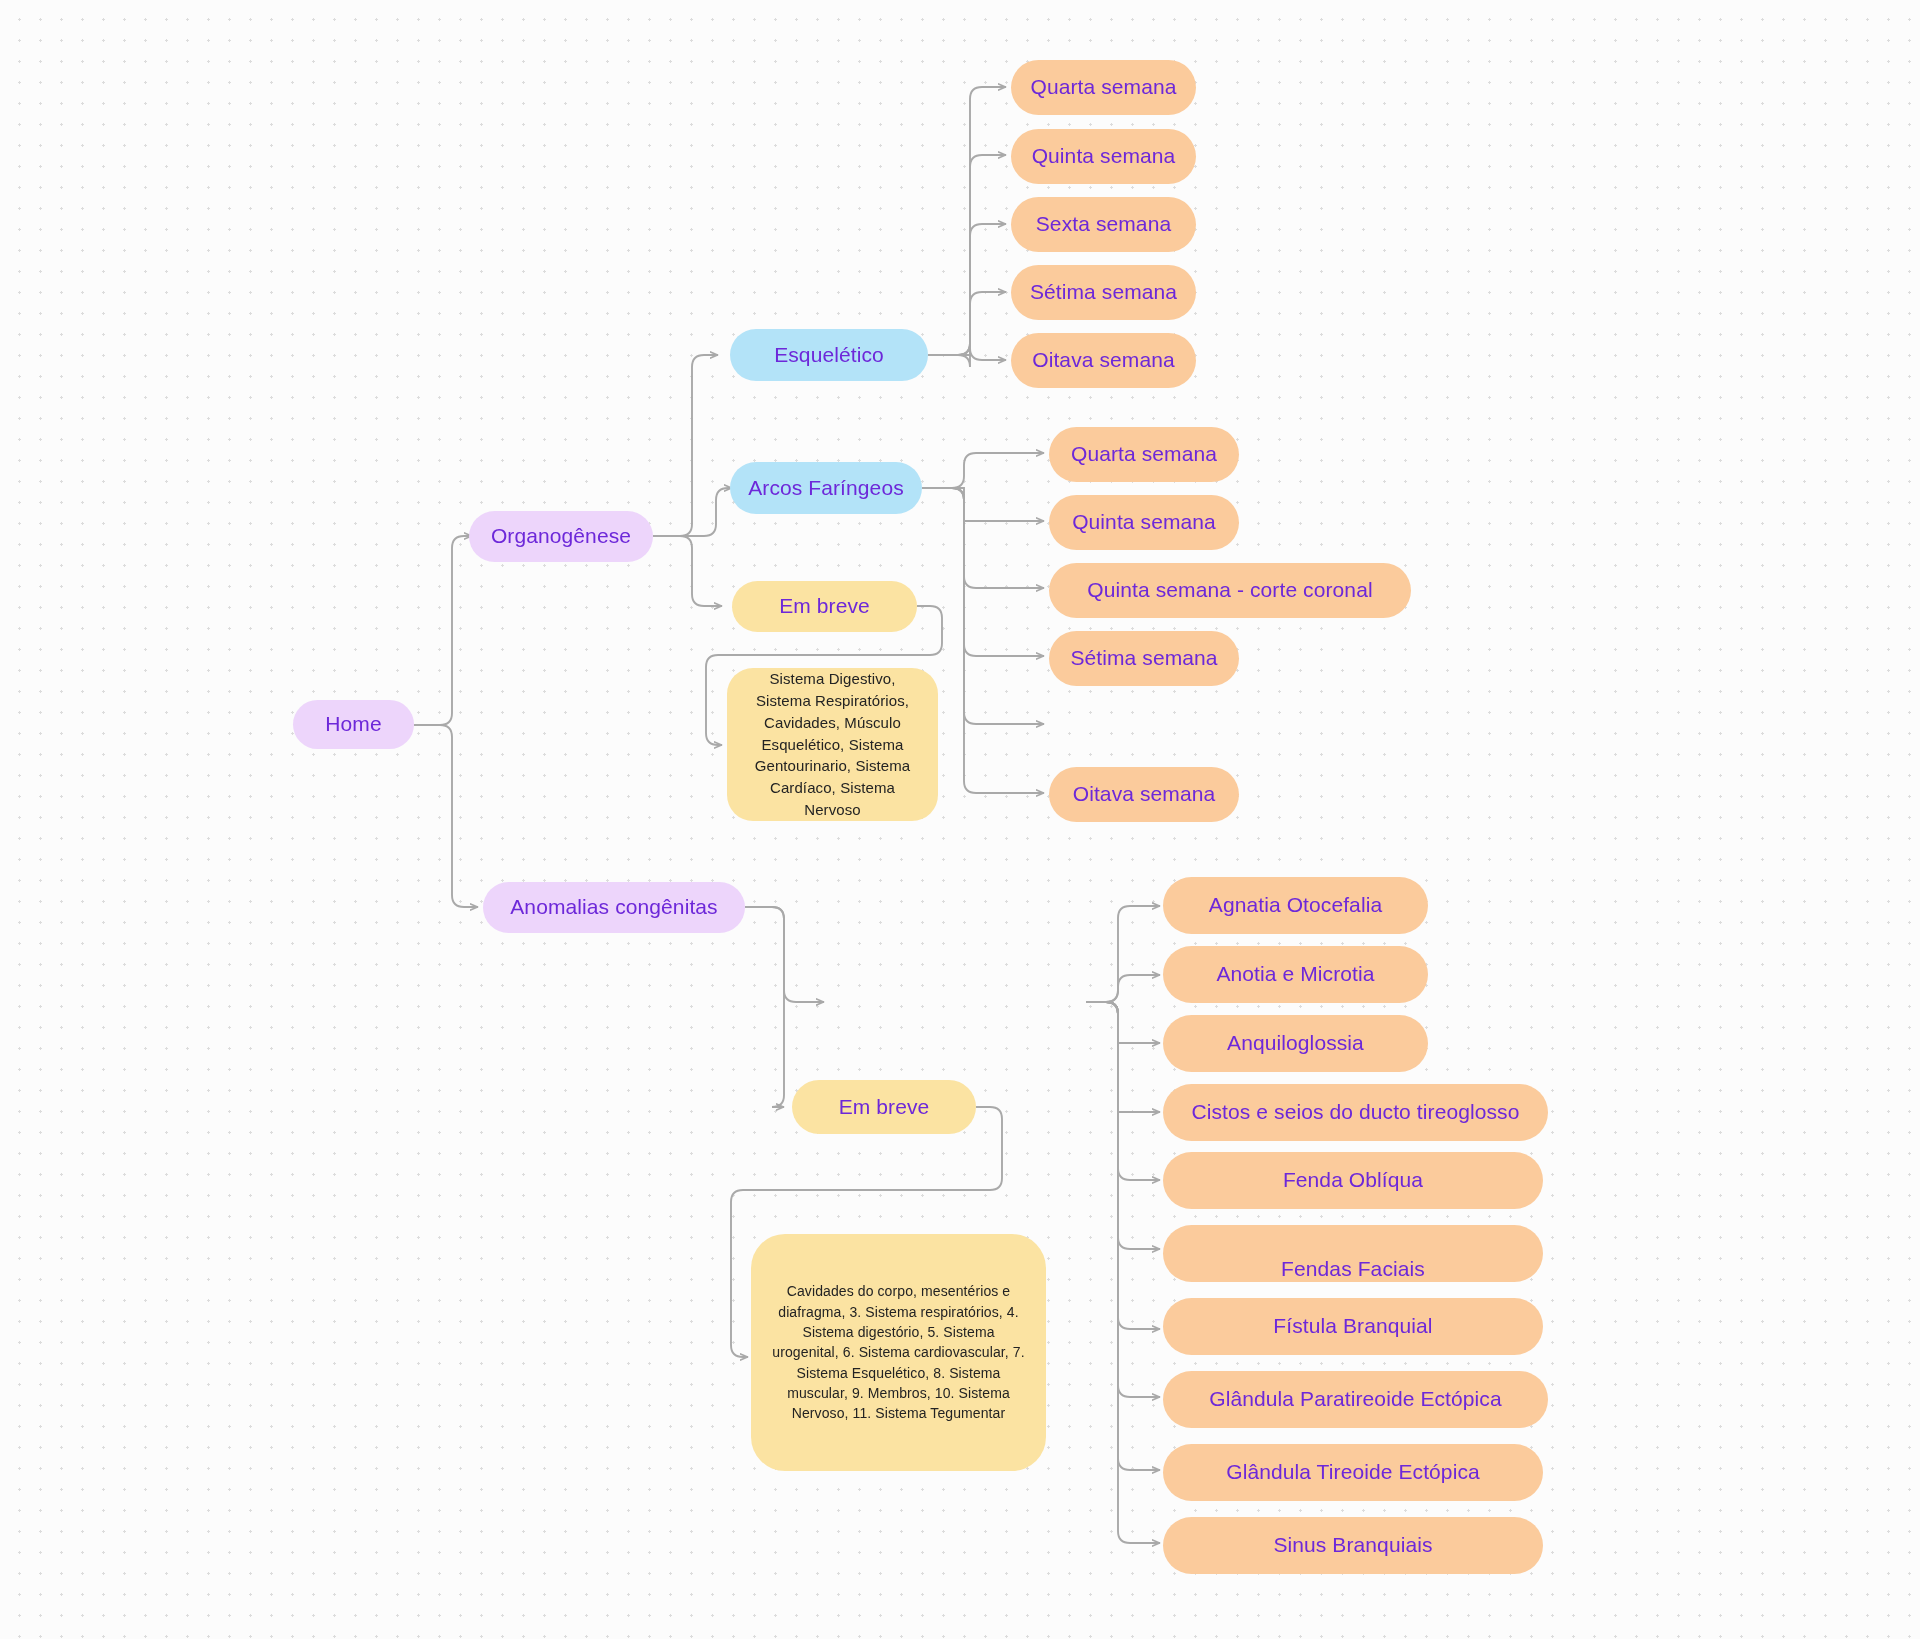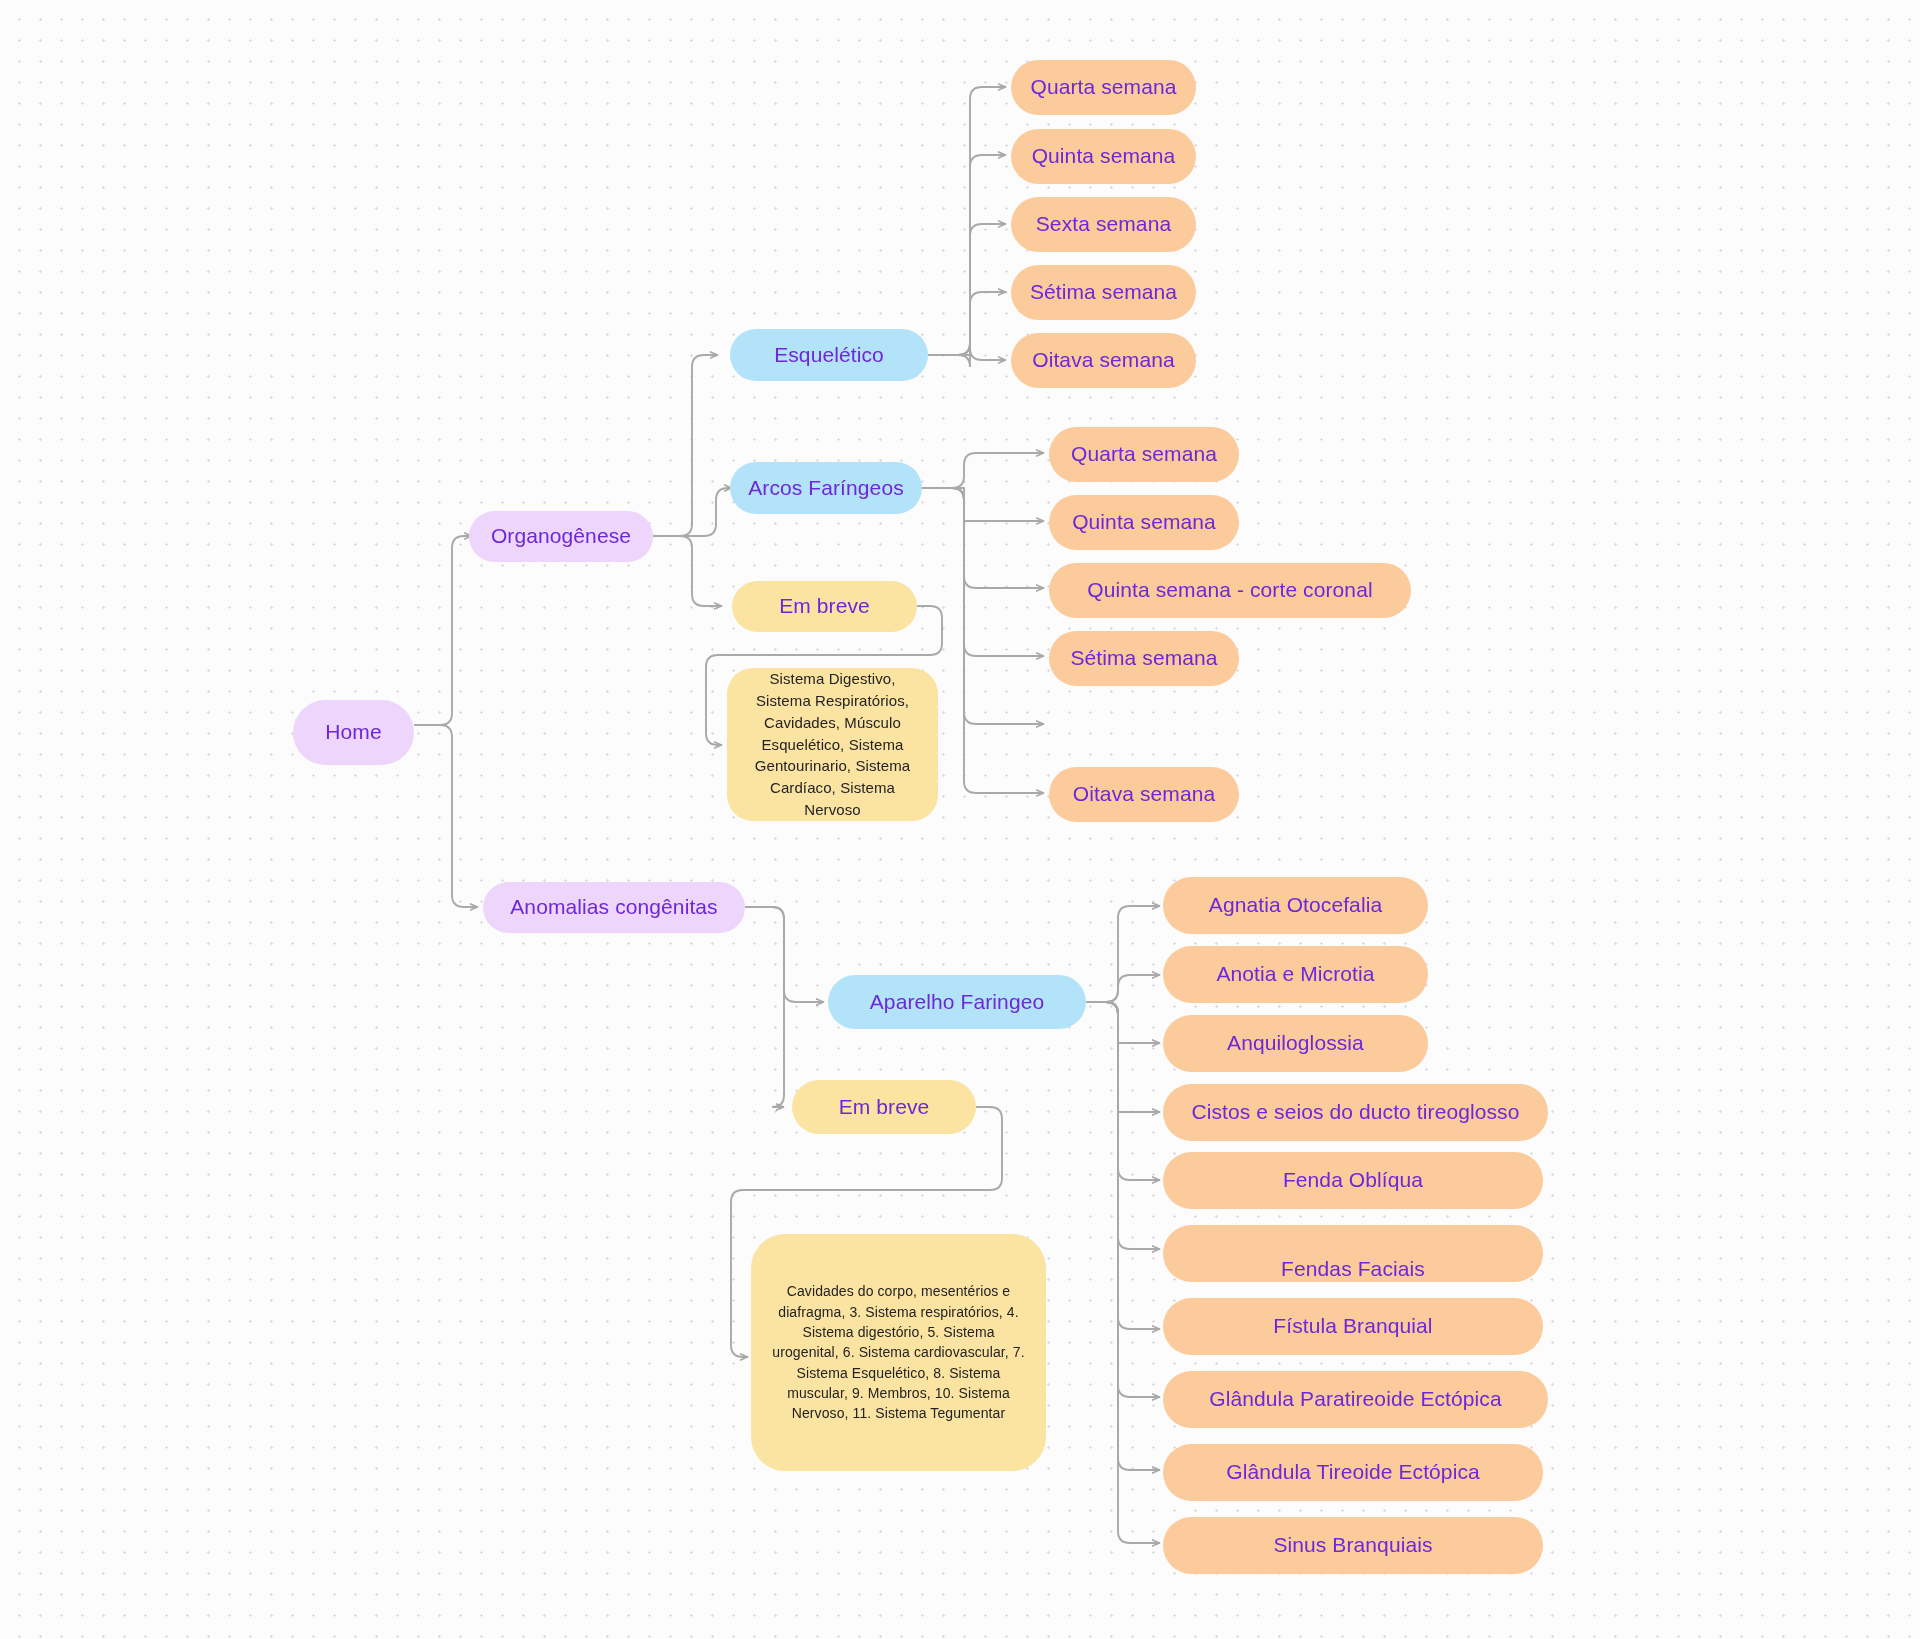--- a/index.html
+++ b/index.html
@@ -102,21 +102,21 @@
       <path d="M1086,1002 L1106,1002 Q1118,1002 1118,1014 L1118,1112 Q1118,1112 1130,1112 L1160,1112"></path>
       <path d="M1086,1002 L1106,1002 Q1118,1002 1118,1014 L1118,1168 Q1118,1180 1130,1180 L1160,1180"></path>
       <path d="M1086,1002 L1106,1002 Q1118,1002 1118,1014 L1118,1237 Q1118,1249 1130,1249 L1160,1249"></path>
       <path d="M1086,1002 L1106,1002 Q1118,1002 1118,1014 L1118,1317 Q1118,1329 1130,1329 L1160,1329"></path>
       <path d="M1086,1002 L1106,1002 Q1118,1002 1118,1014 L1118,1385 Q1118,1397 1130,1397 L1160,1397"></path>
       <path d="M1086,1002 L1106,1002 Q1118,1002 1118,1014 L1118,1458 Q1118,1470 1130,1470 L1160,1470"></path>
       <path d="M1086,1002 L1106,1002 Q1118,1002 1118,1014 L1118,1531 Q1118,1543 1130,1543 L1160,1543"></path>
     </g>
   </svg>
 
-  <div class="node purple" style="left:293px; top:700px; width:121px; height:65px;">
+  <div class="node purple" style="left:293px; top:700px; width:121px; height:49px;">
     <span>Home</span>
   </div>
 
   <div class="node purple" style="left:469px; top:511px; width:184px; height:51px;">
     <span>Organogênese</span>
   </div>
 
   <div class="node purple" style="left:483px; top:882px; width:262px; height:51px;">
     <span>Anomalias congênitas</span>
   </div>
@@ -130,23 +130,20 @@
   </div>
 
   <div class="node yellow" style="left:732px; top:581px; width:185px; height:51px;">
     <span>Em breve</span>
   </div>
 
   <div class="node yellow note" style="left:727px; top:668px; width:211px; height:153px;">
     <span>Sistema Digestivo, Sistema Respiratórios, Cavidades, Músculo Esquelético, Sistema Gentourinario, Sistema Cardíaco, Sistema Nervoso</span>
   </div>
 
-  <div class="node blue" style="left:828px; top:975px; width:258px; height:54px;">
-    <span>Aparelho Faringeo</span>
-  </div>
 
   <div class="node yellow" style="left:792px; top:1080px; width:184px; height:54px;">
     <span>Em breve</span>
   </div>
 
   <div class="node yellow note big" style="left:751px; top:1234px; width:295px; height:237px;">
     <span>Cavidades do corpo, mesentérios e diafragma, 3. Sistema respiratórios, 4. Sistema digestório, 5. Sistema urogenital, 6. Sistema cardiovascular, 7. Sistema Esquelético, 8. Sistema muscular, 9. Membros, 10. Sistema Nervoso, 11. Sistema Tegumentar</span>
   </div>
 
   <div class="node orange" style="left:1011px; top:60px; width:185px; height:55px;">

